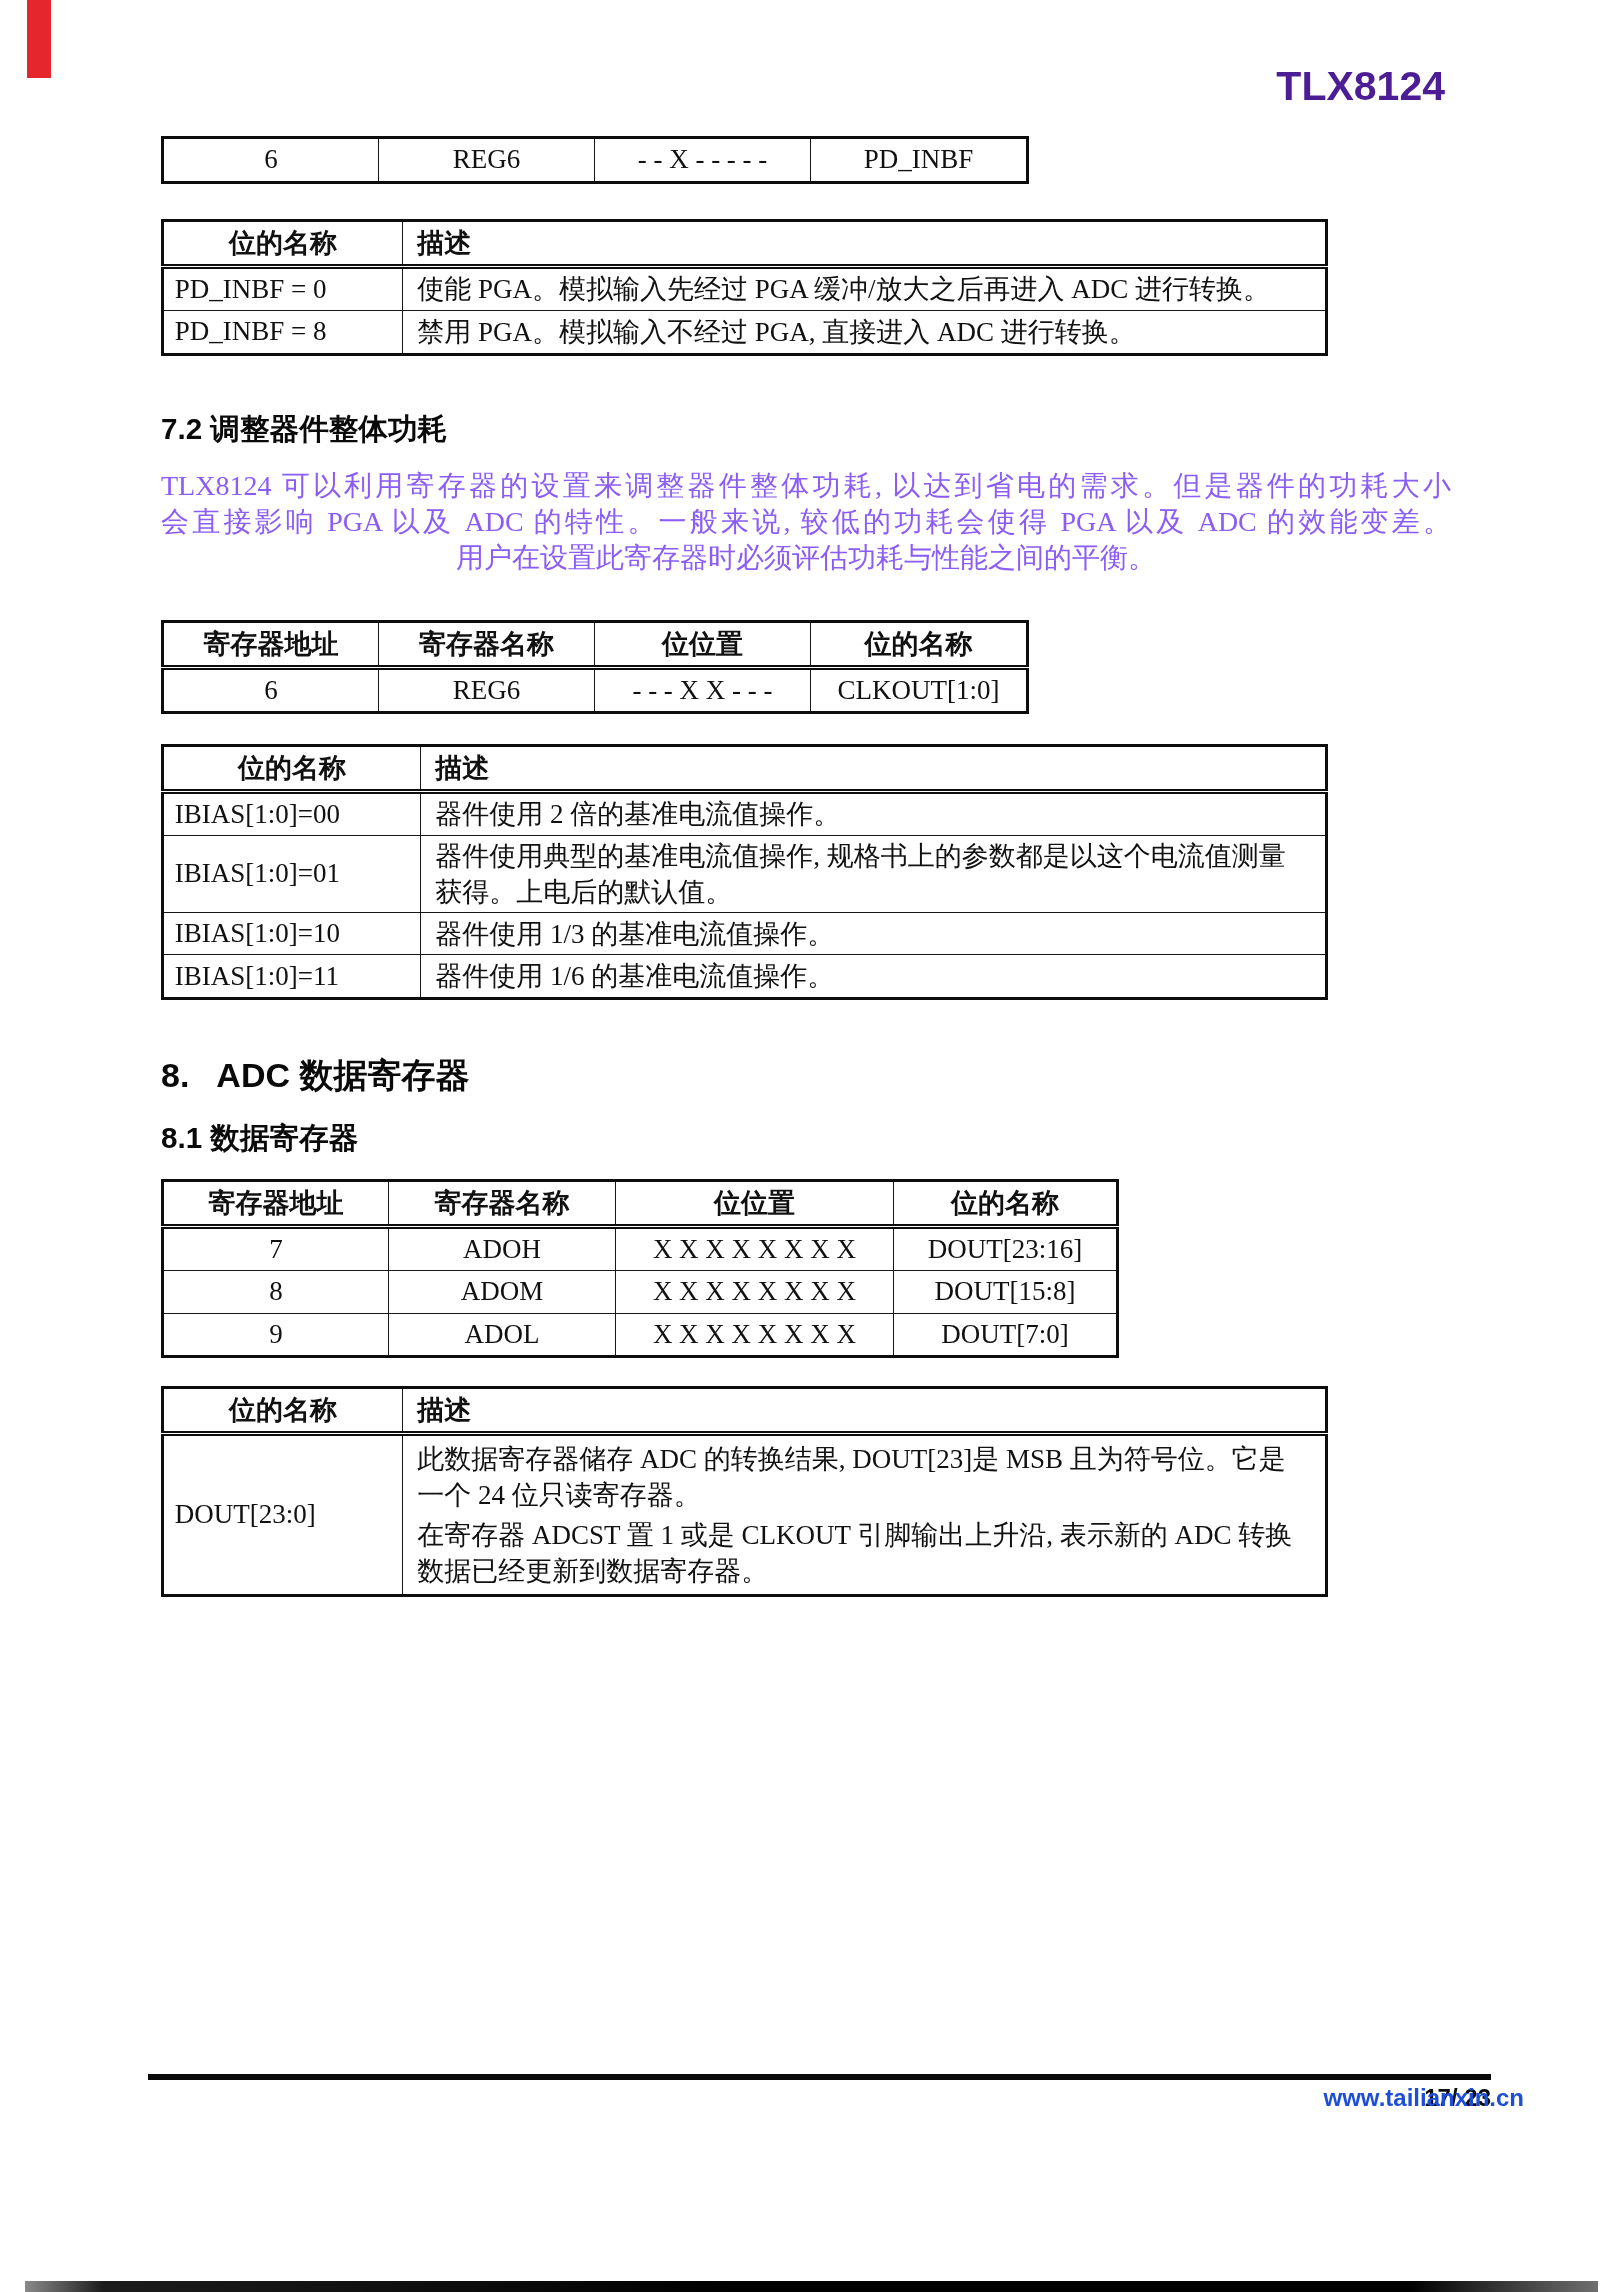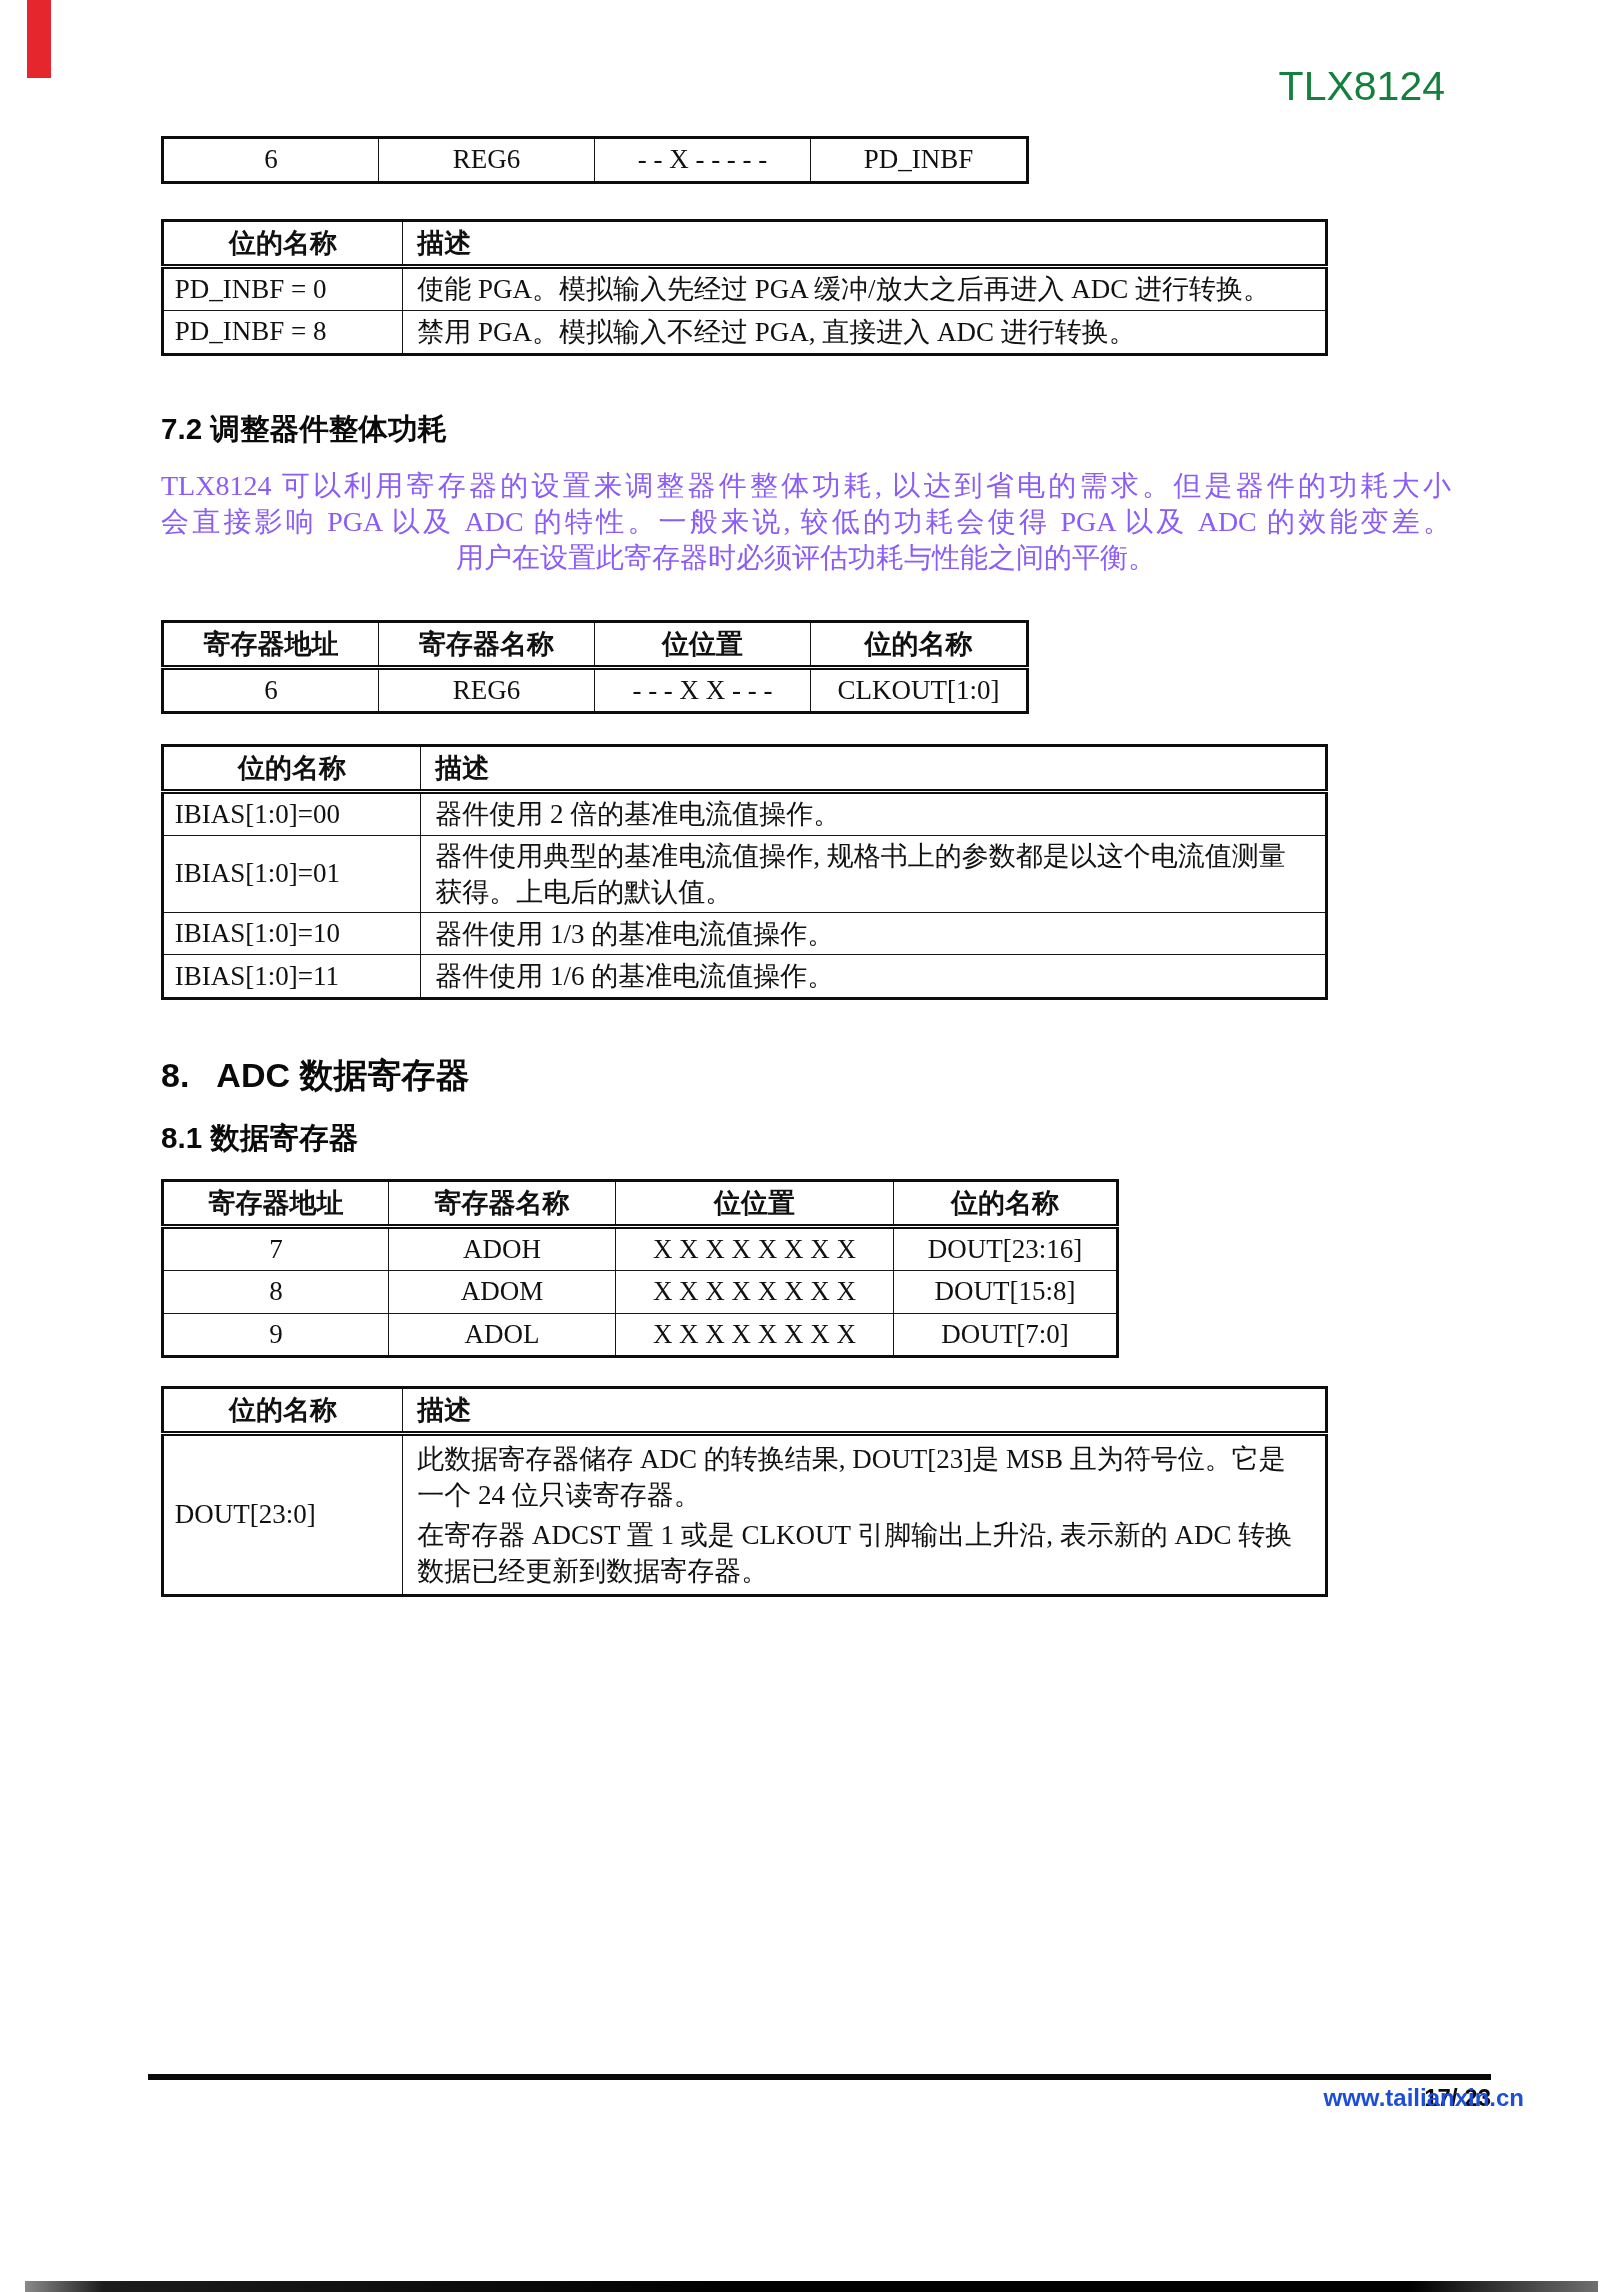--- a/index.html
+++ b/index.html
@@ -11,21 +11,21 @@
   
   .red-mark{position:absolute;left:27px;top:0;width:24px;height:78px;background:#e5262c;}
   .bottom-bar{
     position:absolute;left:25px;bottom:0;width:1573px;height:11.6px;
     background:linear-gradient(90deg,#8a8a8a 0%,#1c1c1c 5%,#000 45%,#000 88%,#6f6f6f 100%);
   }
   
   .doc-title{
     position:absolute;top:63px;right:176px;
     font-family:"Liberation Sans","DejaVu Sans",sans-serif;
-    font-weight:normal;font-size:41px;letter-spacing:0px;color:#15803d;
+    font-weight:bold;font-size:41px;letter-spacing:0px;color:#4c1d95;
   }
   
   table.tbl{
     position:absolute;border-collapse:collapse;table-layout:fixed;
     font-size:27px;color:#111;background:#fff;border:3.6px solid #0d0d0d;
   }
   table.tbl td{border:1.8px solid #161616;padding:1.8px 10.7px;height:38px;}
   table.tbl tr.hd td{font-weight:bold;border-bottom:5.4px double #0d0d0d;}
   .cc{text-align:center;}
   .name-col{padding-left:14.3px;}

